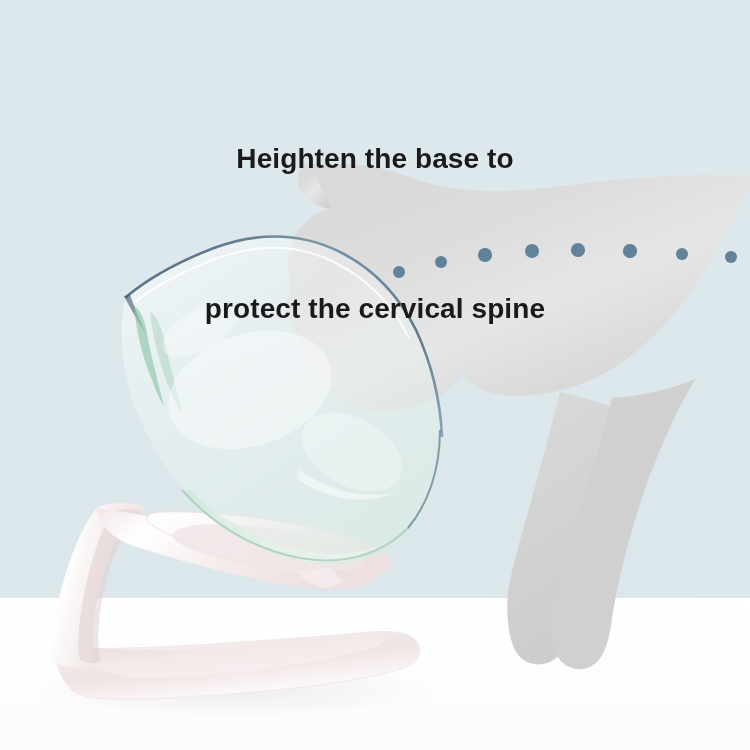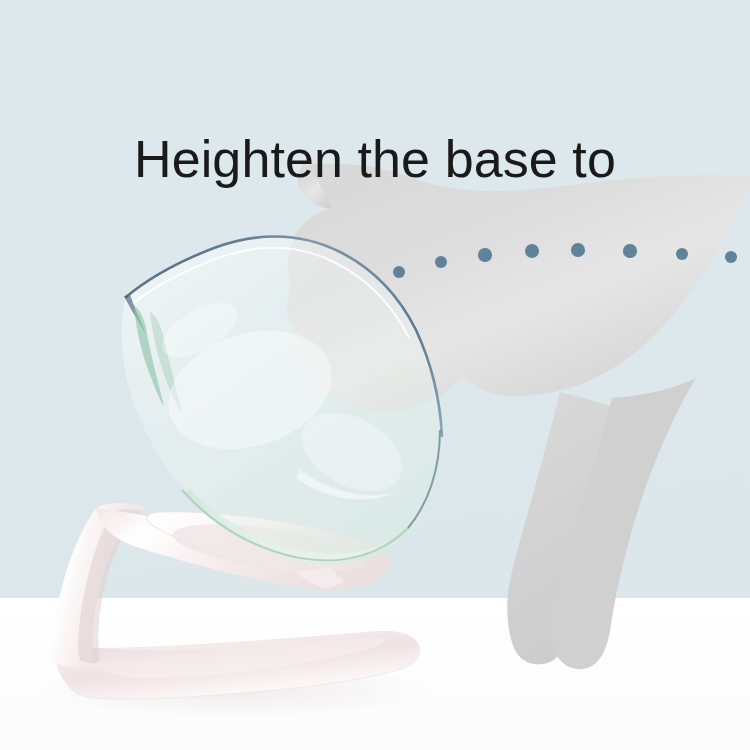--- a/index.html
+++ b/index.html
@@ -32,25 +32,25 @@
     height: 152px;
     background: linear-gradient(180deg, #ffffff 0%, #fdfdfd 60%, #fbfbfb 100%);
   }
 
   
   .headline {
     position: absolute;
     left: 0; top: 34px;
     width: 750px;
     text-align: center;
-    font-size: 52px;
+    font-size: 28px;
     line-height: 50px;
     letter-spacing: 0.1px;
     color: #1a1a1a;
-    font-weight: 400;
+    font-weight: 700;
     white-space: pre;
     user-select: none;
   }
   .headline .ln { display: block; }
 
   
   .cat-layer {
     position: absolute;
     left: 0; top: 0;
     width: 750px; height: 750px;
@@ -291,20 +291,21 @@
     <ellipse cx="250" cy="390" rx="84" ry="56" transform="rotate(-18 250 390)" fill="#ffffff" opacity="0.42"></ellipse>
     <ellipse cx="352" cy="452" rx="54" ry="34" transform="rotate(28 352 452)" fill="#ffffff" opacity="0.3"></ellipse>
     <ellipse cx="200" cy="330" rx="42" ry="20" transform="rotate(-30 200 330)" fill="#ffffff" opacity="0.35"></ellipse>
     <path d="M 300 470 C 330 492 366 500 396 492 C 366 506 326 500 296 478 Z" fill="#ffffff" opacity="0.5"></path>
 
     <path d="M 440 430 C 440 470 428 504 408 528" fill="none" stroke="#5d798f" stroke-width="2" opacity="0.7"></path>
   </svg>
 
   <div class="headline">
     <span class="ln">Heighten the base to</span>
+    <span class="ln">protect the cervical spine</span>
   </div>
 
 <div class="dot" style="left: 393px; top: 266px; width: 12px; height: 12px; background: rgb(97, 131, 154);"></div>
     <div class="dot" style="left: 434.7px; top: 255.7px; width: 12.6px; height: 12.6px; background: rgb(97, 131, 154);"></div>
     <div class="dot" style="left: 478.4px; top: 248.4px; width: 13.2px; height: 13.2px; background: rgb(97, 131, 154);"></div>
     <div class="dot" style="left: 525px; top: 244px; width: 14px; height: 14px; background: rgb(97, 131, 154);"></div>
     <div class="dot" style="left: 571.2px; top: 243.2px; width: 13.6px; height: 13.6px; background: rgb(97, 131, 154);"></div>
     <div class="dot" style="left: 623.4px; top: 244.4px; width: 13.2px; height: 13.2px; background: rgb(97, 131, 154);"></div>
     <div class="dot" style="left: 675.7px; top: 247.7px; width: 12.6px; height: 12.6px; background: rgb(97, 131, 154);"></div>
     <div class="dot" style="left: 725px; top: 251px; width: 12px; height: 12px; background: rgb(97, 131, 154);"></div>

